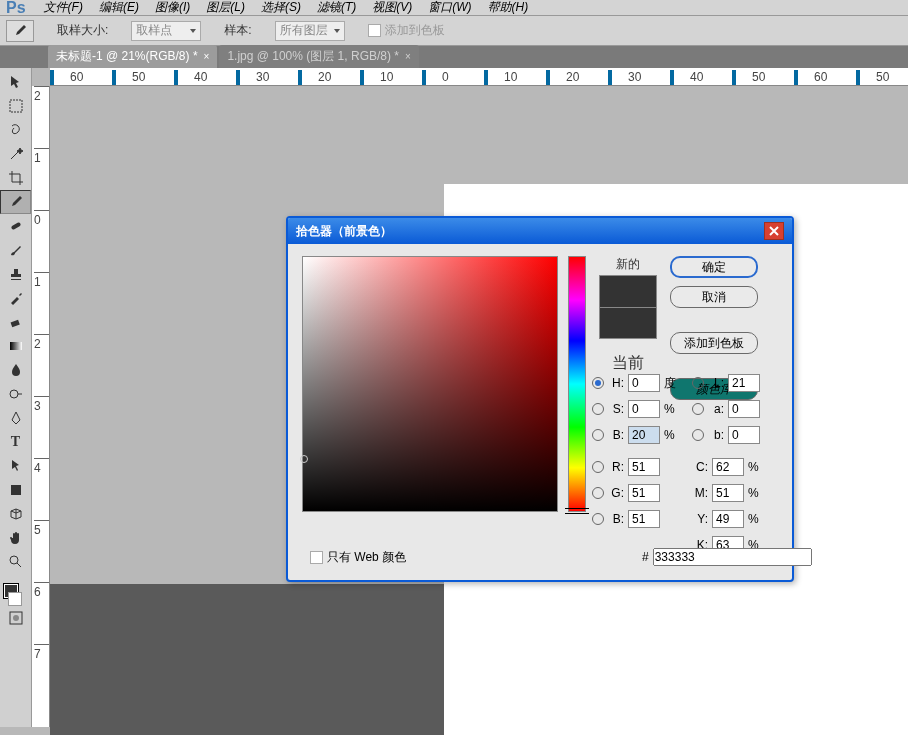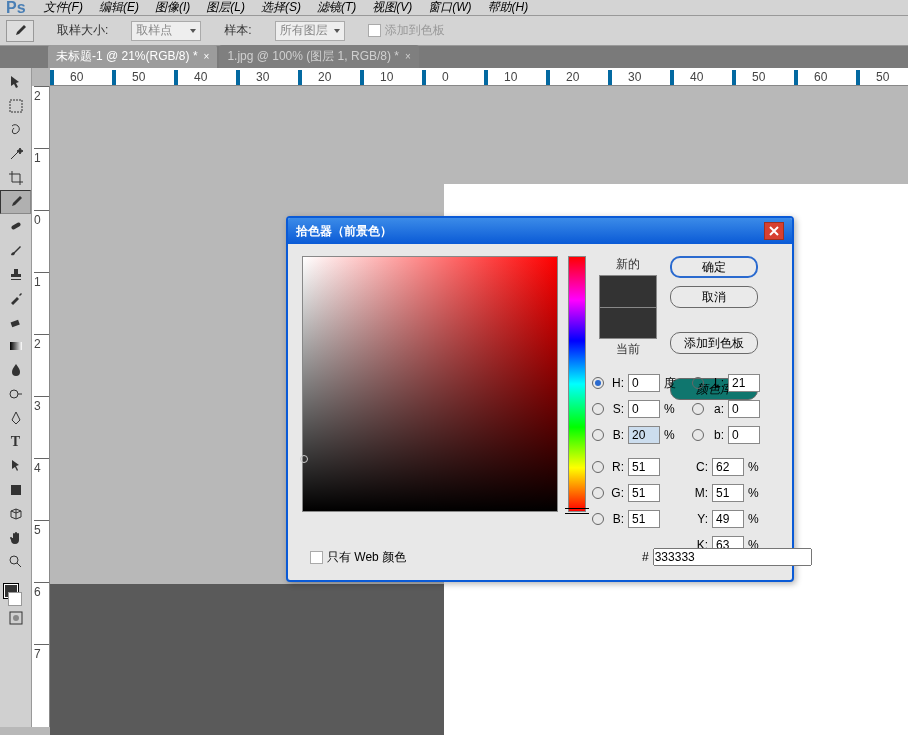--- a/index.html
+++ b/index.html
@@ -60,21 +60,21 @@
 .sv-cursor { position: absolute; left: -3px; top: 198px; width: 8px; height: 8px; border: 1px solid #ccc; border-radius: 50%; }
 
 .hue-strip { width: 18px; height: 256px; border: 1px solid #888; background: linear-gradient(to bottom, #f00, #f0f 17%, #00f 33%, #0ff 50%, #0f0 67%, #ff0 83%, #f00); position: relative; }
 .hue-cursor { position: absolute; bottom: -3px; left: -4px; right: -4px; height: 6px; border: 1px solid #000; border-left: none; border-right: none; }
 
 .preview-col { width: 64px; text-align: center; }
 .preview-label { font-size: 12px; color: #333; margin-bottom: 2px; }
 .preview-swatch { width: 58px; height: 32px; margin: 0 auto; }
 .swatch-new { background: #333333; border: 1px solid #888; border-bottom: none; }
 .swatch-cur { background: #333333; border: 1px solid #888; }
-.preview-label2 { font-size: 12px; color: #333; margin-top: 2px; }
+.preview-label2 { font-size: 16px; color: #333; margin-top: 14px; }
 
 .btn-col { display: flex; flex-direction: column; gap: 8px; width: 88px; }
 .dlg-btn { border: 1px solid #6a6a6a; background: #eaeaea; height: 22px; display: flex; align-items: center; justify-content: center; cursor: default; border-radius: 10px; }
 .dlg-btn.default { border: 2px solid #2a6acf; }
 .dlg-btn.colorlib { background: #0f766e; font-style: italic; }
 
 .field-row { display: flex; align-items: center; gap: 4px; margin-bottom: 4px; height: 22px; }
 .field-row input[type=text] { width: 32px; height: 18px; border: 1px solid #888; text-align: left; padding: 0 3px; font-size: 12px; }
 .field-row .radio { width: 12px; height: 12px; border: 1px solid #666; border-radius: 50%; display: inline-flex; align-items: center; justify-content: center; }
 .field-row .radio.sel::after { content: ""; width: 6px; height: 6px; background: #2a6acf; border-radius: 50%; }

